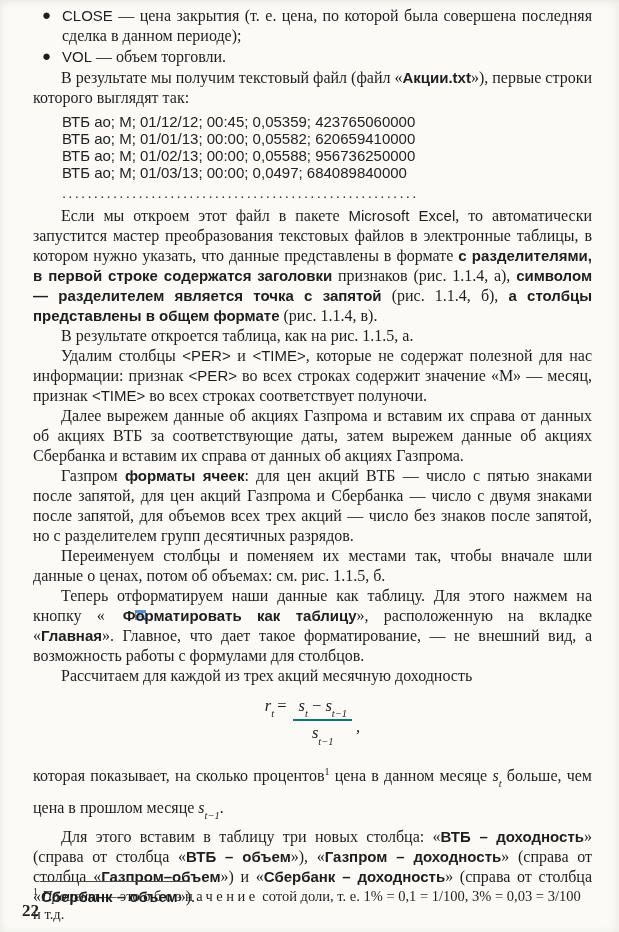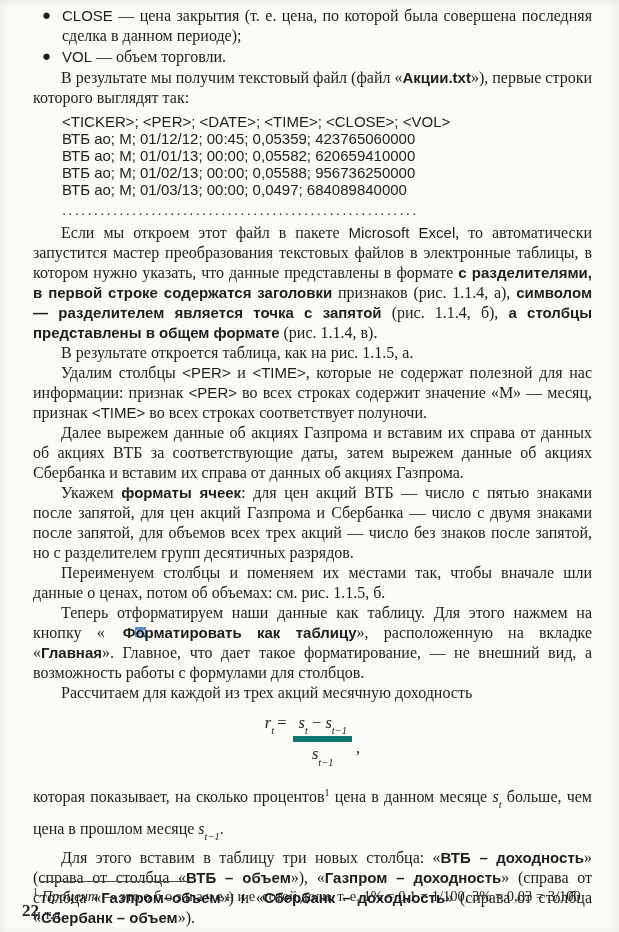--- a/index.html
+++ b/index.html
@@ -30,21 +30,21 @@
   .code{margin:5px 0 4px 29px;font-family:"Liberation Sans",sans-serif;font-size:15px;color:#222;}
   .code-line{line-height:17px;white-space:nowrap;}
   .dots-line{line-height:18px;letter-spacing:2.2px;margin-top:3px;color:#333;}
   .v{font-family:"Liberation Serif",serif;font-style:italic;}
   .v sub, .formula sub{font-style:italic;font-size:10.5px;position:relative;top:2px;}
   .inline-icon{display:inline-block;width:14px;height:12px;vertical-align:-1px;margin:0 2px;}
   .formula{display:flex;justify-content:center;align-items:flex-start;margin:10px 0 6px 0;font-size:16.5px;font-family:"Liberation Serif",serif;}
   .formula i{font-style:italic;}
   .f-eq{margin:0 7px 0 3px;}
   .frac{display:inline-flex;flex-direction:column;text-align:center;}
-  .frac .num{padding:0 5px 2px 5px;border-bottom:6px solid #0f766e;}
+  .frac .num{padding:0 5px 2px 5px;border-bottom:2px solid #0f766e;}
   .frac .den{padding-top:2px;}
   .f-comma{margin-left:4px;align-self:flex-end;padding-bottom:8px;}
   .footnote-rule{position:absolute;left:40px;top:881px;width:150px;border-top:1.5px solid #4a4a4a;}
   .footnote{position:absolute;left:33px;right:32px;top:887px;margin:0;font-size:14.5px;line-height:18px;text-align:left;}
   .page-number{position:absolute;left:22px;top:901px;font-weight:700;font-size:17px;font-family:"Liberation Serif",serif;}
 </style>
 </head>
 <body>
 
 <div class="page">
@@ -56,33 +56,32 @@
     </li>
     <li>
       <span class="bullet-marker">●</span>
       <span><span class="r-sans">VOL</span><span class="r-serif"> — объем торговли.</span></span>
     </li>
   </ul>
 
   <p class="para indent"><span class="r-serif">В результате мы получим текстовый файл (файл «</span><span class="r-sansb">Акции.txt</span><span class="r-serif">»), первые строки которого выглядят так:</span></p>
 
   <div class="code">
-    <div class="code-line">&lt;TICKER&gt;; &lt;PER&gt;; &lt;DATE&gt;; &lt;TIME&gt;; &lt;CLOSE&gt;; &lt;VOL&gt;</div>
     <div class="code-line">ВТБ ао; М; 01/12/12; 00:45; 0,05359; 423765060000</div>
     <div class="code-line">ВТБ ао; М; 01/01/13; 00:00; 0,05582; 620659410000</div>
     <div class="code-line">ВТБ ао; М; 01/02/13; 00:00; 0,05588; 956736250000</div>
     <div class="code-line">ВТБ ао; М; 01/03/13; 00:00; 0,0497; 684089840000</div>
     <div class="code-line dots-line">........................................................</div>
   </div>
 
   <p class="para indent"><span class="r-serif">Если мы откроем этот файл в пакете </span><span class="r-sans">Microsoft Excel</span><span class="r-serif">, то автоматически запустится мастер преобразования текстовых файлов в электронные таблицы, в котором нужно указать, что данные представлены в формате </span><span class="r-sansb">с разделителями, в первой строке содержатся заголовки</span><span class="r-serif"> признаков (рис. 1.1.4, а), </span><span class="r-sansb">символом — разделителем является точка с запятой</span><span class="r-serif"> (рис. 1.1.4, б), </span><span class="r-sansb">а столбцы представлены в общем формате</span><span class="r-serif"> (рис. 1.1.4, в).</span></p>
   <p class="para indent"><span class="r-serif">В результате откроется таблица, как на рис. 1.1.5, а.</span></p>
   <p class="para indent"><span class="r-serif">Удалим столбцы </span><span class="r-sans">&lt;PER&gt;</span><span class="r-serif"> и </span><span class="r-sans">&lt;TIME&gt;</span><span class="r-serif">, которые не содержат полезной для нас информации: признак </span><span class="r-sans">&lt;PER&gt;</span><span class="r-serif"> во всех строках содержит значение «М» — месяц, признак </span><span class="r-sans">&lt;TIME&gt;</span><span class="r-serif"> во всех строках соответствует полуночи.</span></p>
   <p class="para indent"><span class="r-serif">Далее вырежем данные об акциях Газпрома и вставим их справа от данных об акциях ВТБ за соответствующие даты, затем вырежем данные об акциях Сбербанка и вставим их справа от данных об акциях Газпрома.</span></p>
-  <p class="para indent"><span class="r-serif">Укажем </span><span class="r-sansb">форматы ячеек</span><span class="r-serif">: для цен акций ВТБ — число с пятью знаками после запятой, для цен акций Газпрома и Сбербанка — число с двумя знаками после запятой, для объемов всех трех акций — число без знаков после запятой, но с разделителем групп десятичных разрядов.</span></p>
+  <p class="para indent"><span class="r-serif">Газпром </span><span class="r-sansb">форматы ячеек</span><span class="r-serif">: для цен акций ВТБ — число с пятью знаками после запятой, для цен акций Газпрома и Сбербанка — число с двумя знаками после запятой, для объемов всех трех акций — число без знаков после запятой, но с разделителем групп десятичных разрядов.</span></p>
   <p class="para indent"><span class="r-serif">Переименуем столбцы и поменяем их местами так, чтобы вначале шли данные о ценах, потом об объемах: см. рис. 1.1.5, б.</span></p>
   <p class="para indent"><span class="r-serif">Теперь отформатируем наши данные как таблицу. Для этого нажмем на кнопку «</span><span class="inline-icon"><svg width="14" height="12" viewBox="0 0 14 12">
           <rect x="0.5" y="0.5" width="10" height="9" fill="#dce9f7" stroke="#5a8fc8"></rect>
           <rect x="0.5" y="0.5" width="10" height="2.6" fill="#5a8fc8"></rect>
           <path d="M0.5 6.2h10M4 0.5v9M7.4 0.5v9" stroke="#5a8fc8" stroke-width="0.8" fill="none"></path>
           <path d="M9.2 7.2l3.6 3.2-2.3.9-1.8-2.6z" fill="#35619c"></path>
         </svg></span><span class="r-sansb">Форматировать как таблицу</span><span class="r-serif">», расположенную на вкладке «</span><span class="r-sansb">Главная</span><span class="r-serif">». Главное, что дает такое форматирование, — не внешний вид, а возможность работы с формулами для столбцов.</span></p>
   <p class="para indent"><span class="r-serif">Рассчитаем для каждой из трех акций месячную доходность</span></p>
 
   <div class="formula">

